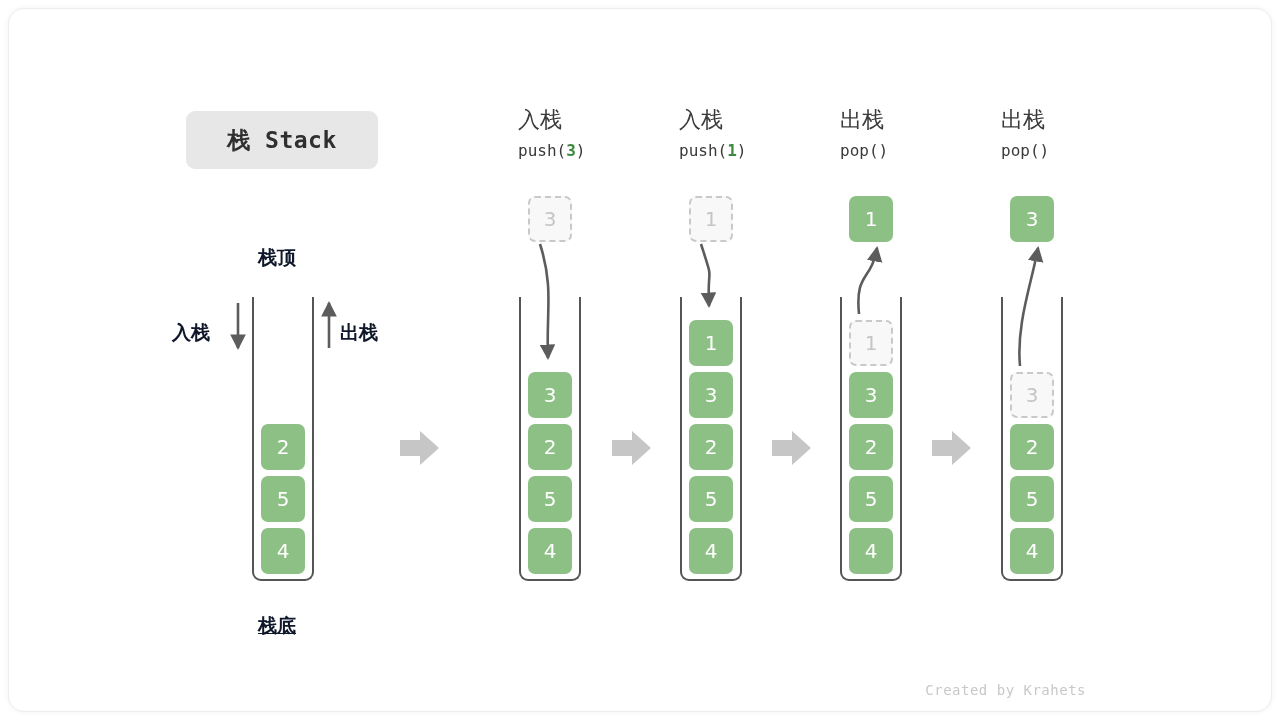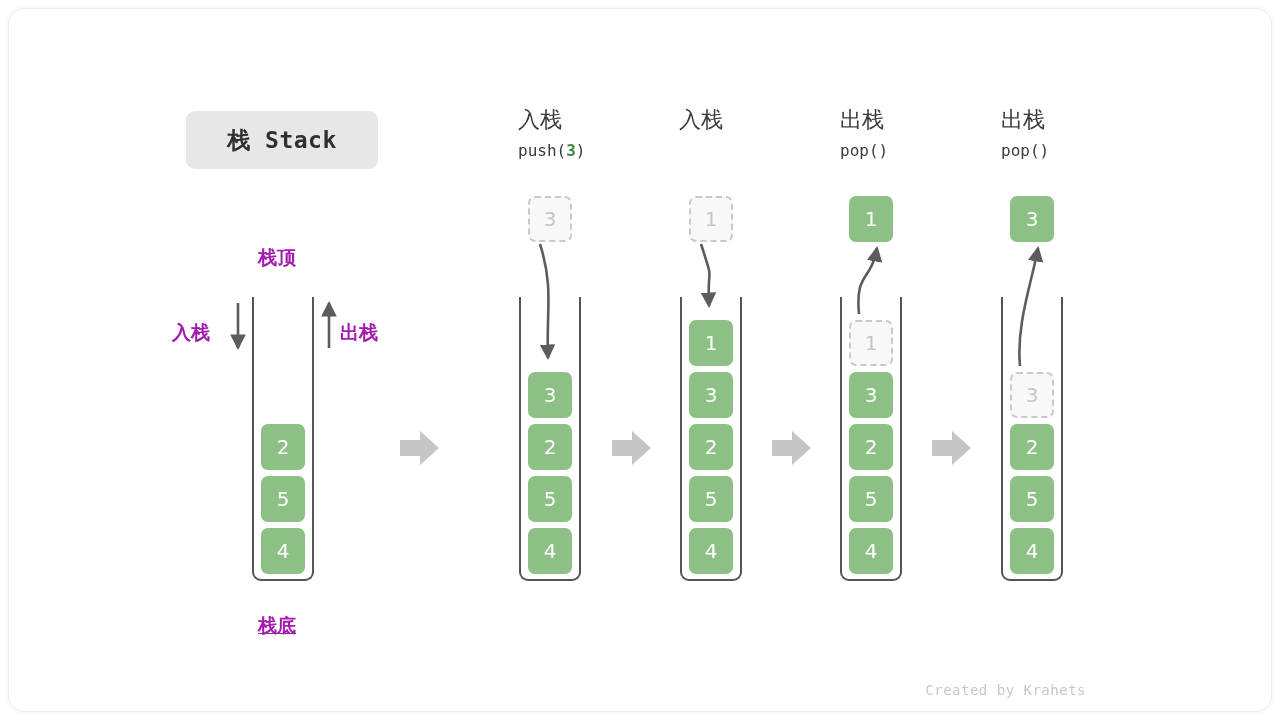--- a/index.html
+++ b/index.html
@@ -74,21 +74,21 @@
   .col-head .code .arg {
     color: #3c8a3f;
     font-weight: bold;
   }
   
   .lbl {
     position: absolute;
     font-family: "DejaVu Sans", "Liberation Sans", sans-serif;
     font-weight: bold;
     font-size: 19px;
-    color: #a21caf;
+    color: #0f172a;
     white-space: nowrap;
   }
   
   .stack-box {
     position: absolute;
     width: 62px;
     border-left: 2px solid #555555;
     border-right: 2px solid #555555;
     border-bottom: 2px solid #555555;
     border-top: none;
@@ -163,20 +163,21 @@
         <span class="code">push(<span class="arg">3</span>)</span>
       </div>
       <div class="stack-box" style="left: 519px; top: 297px; height: 284px;"></div>
       <div class="cell filled" style="left: 528px; top: 372px;">3</div>
       <div class="cell filled" style="left: 528px; top: 424px;">2</div>
       <div class="cell filled" style="left: 528px; top: 476px;">5</div>
       <div class="cell filled" style="left: 528px; top: 528px;">4</div>
       <div class="cell ghost" style="left: 528px; top: 196px;">3</div>
       <div class="col-head" style="left: 679px; top: 105px;">
         <span class="cn">入栈</span>
+        <span class="code">push(<span class="arg">1</span>)</span>
       </div>
       <div class="stack-box" style="left: 680px; top: 297px; height: 284px;"></div>
       <div class="cell filled" style="left: 689px; top: 320px;">1</div>
       <div class="cell filled" style="left: 689px; top: 372px;">3</div>
       <div class="cell filled" style="left: 689px; top: 424px;">2</div>
       <div class="cell filled" style="left: 689px; top: 476px;">5</div>
       <div class="cell filled" style="left: 689px; top: 528px;">4</div>
       <div class="cell ghost" style="left: 689px; top: 196px;">1</div>
       <div class="col-head" style="left: 840px; top: 105px;">
         <span class="cn">出栈</span>

